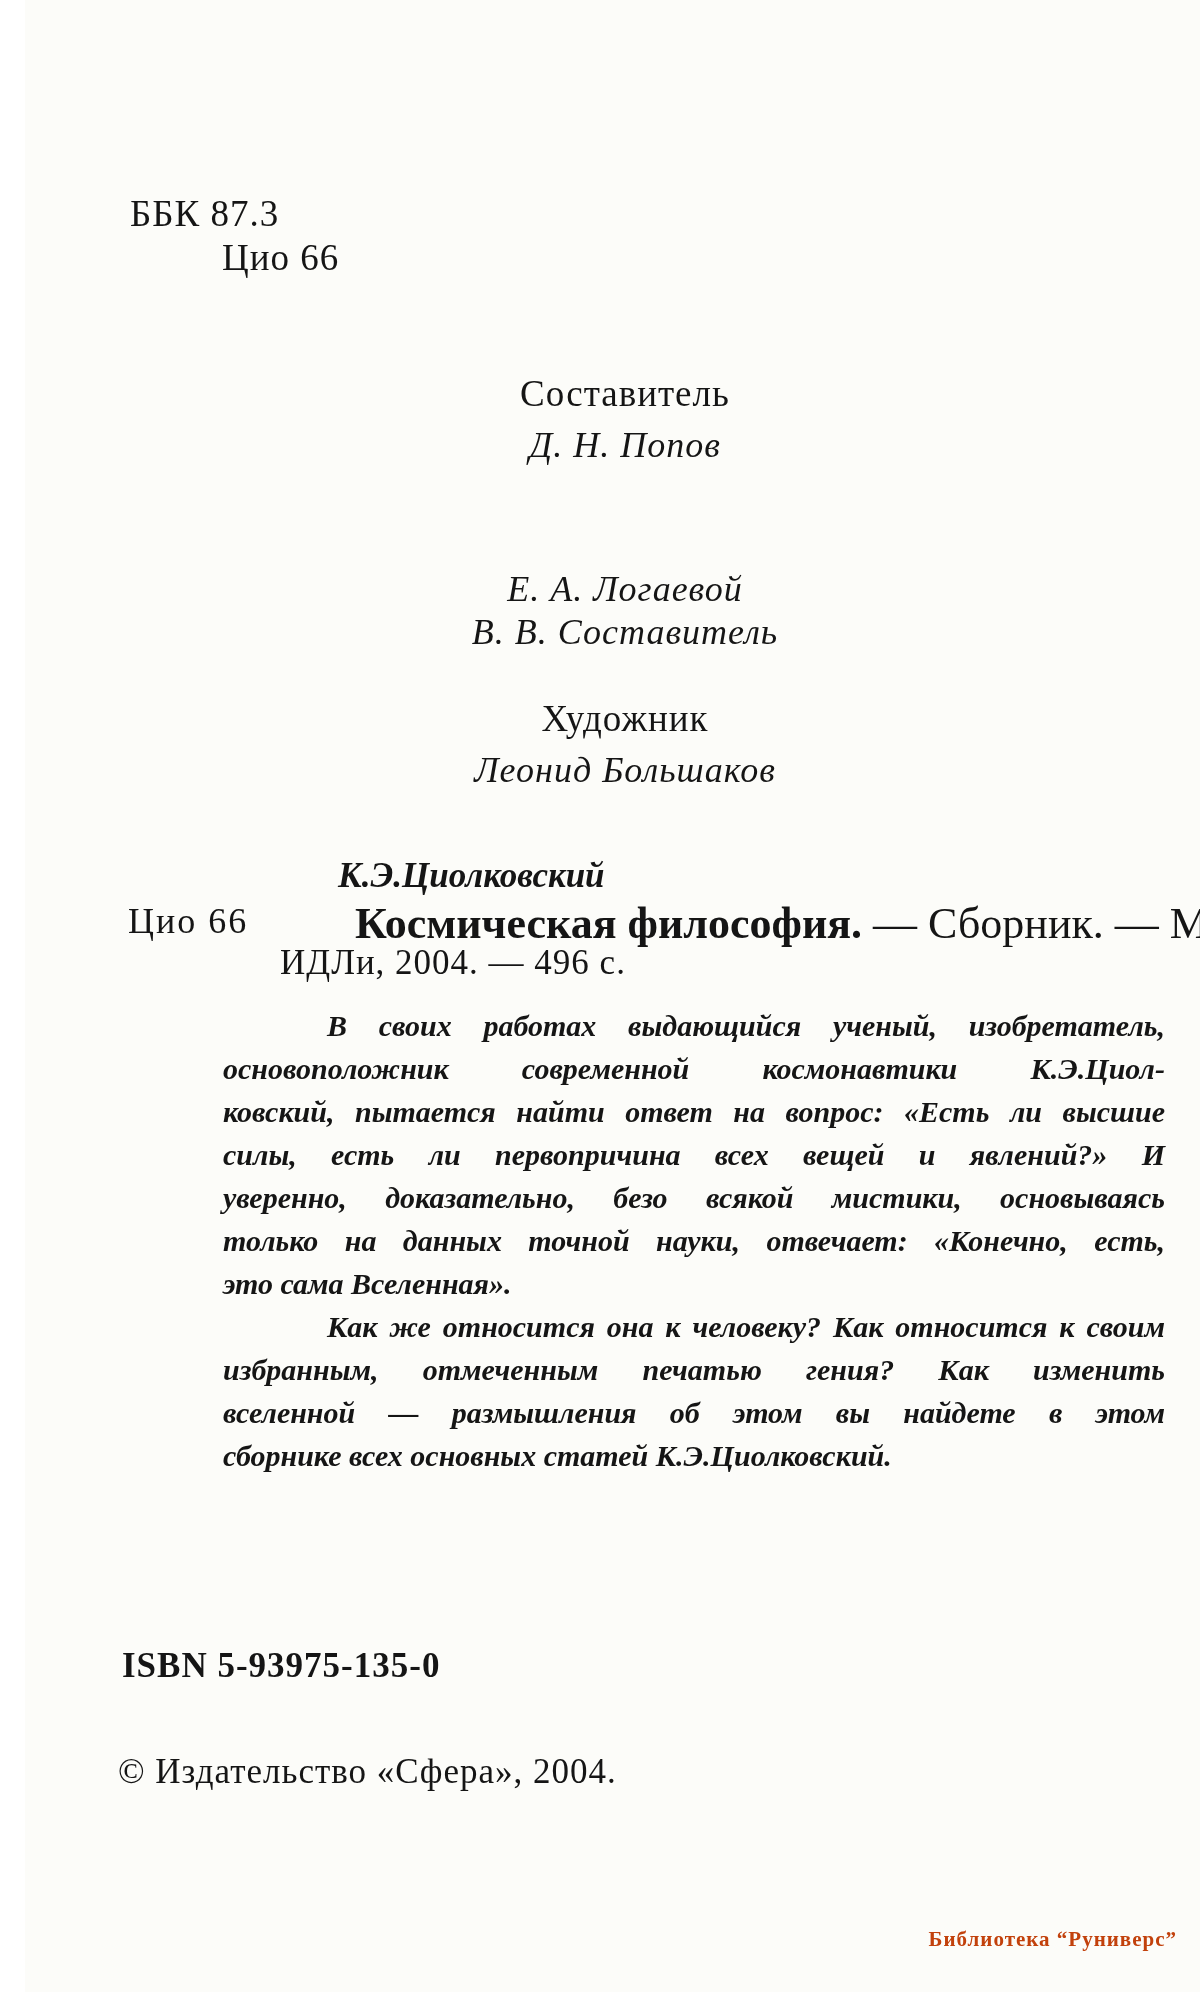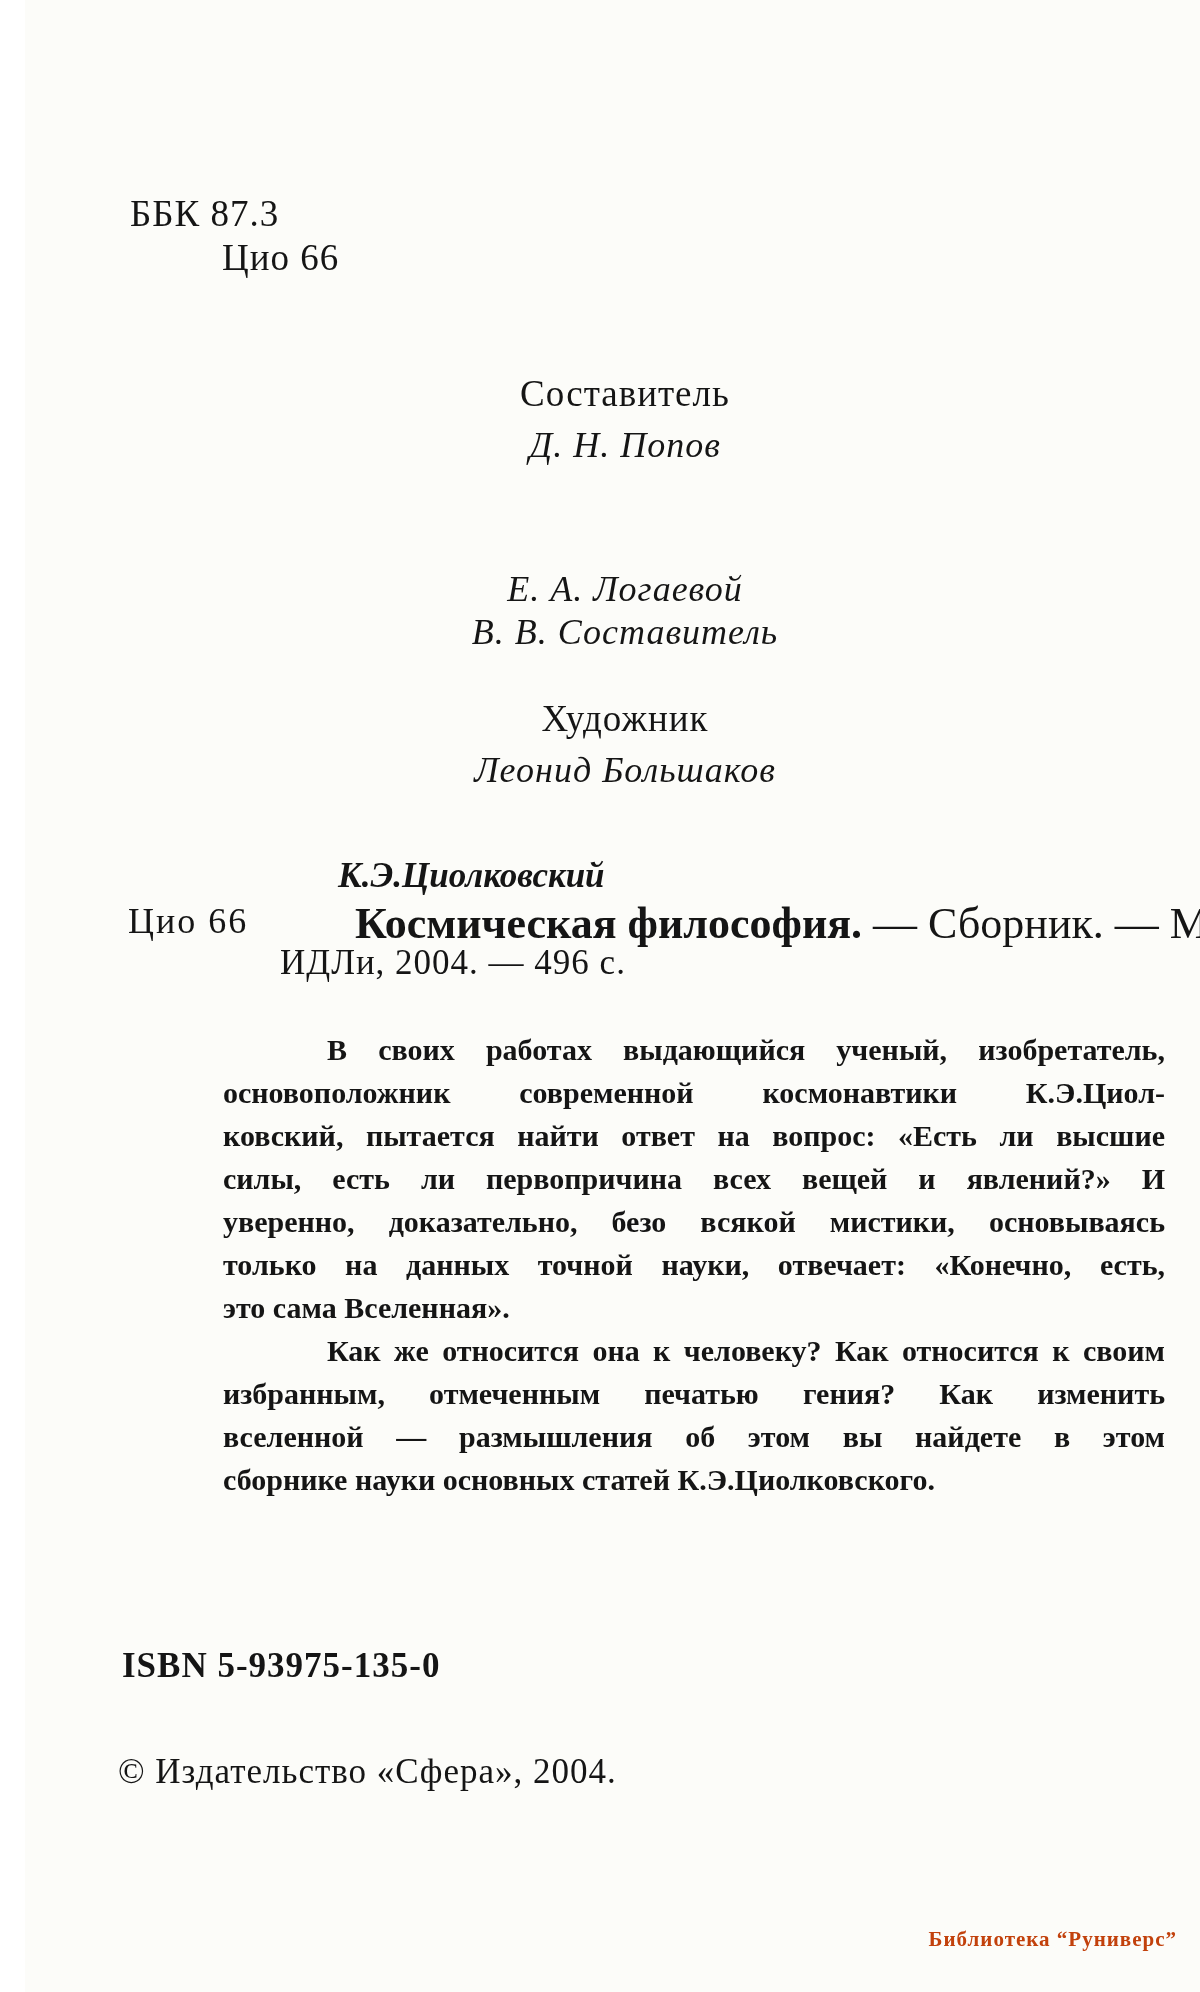--- a/index.html
+++ b/index.html
@@ -73,25 +73,26 @@
     left: 255px;
     top: 943px;
     font-size: 35px;
     letter-spacing: 1px;
     white-space: nowrap;
   }
 
   
   .annotation {
     left: 198px;
-    top: 1028px;
+    top: 1004px;
     width: 942px;
     font-size: 30px;
     font-weight: bold;
     line-height: 43px;
+    font-style: italic;
   }
   .annotation .line {
     height: 43px;
     text-align: justify;
     text-align-last: justify;
     white-space: nowrap;
   }
   .annotation .line.first { padding-left: 104px; }
   .annotation .line.last {
     text-align-last: left;
@@ -158,21 +159,21 @@
     <div class="line">основоположник современной космонавтики К.Э.Циол-</div>
     <div class="line">ковский, пытается найти ответ на вопрос: «Есть ли высшие</div>
     <div class="line">силы, есть ли первопричина всех вещей и явлений?» И</div>
     <div class="line">уверенно, доказательно, безо всякой мистики, основываясь</div>
     <div class="line">только на данных точной науки, отвечает: «Конечно, есть,</div>
     <div class="line last">это сама Вселенная».</div>
     <div class="pgap"></div>
     <div class="line first">Как же относится она к человеку? Как относится к своим</div>
     <div class="line">избранным, отмеченным печатью гения? Как изменить</div>
     <div class="line">вселенной — размышления об этом вы найдете в этом</div>
-    <div class="line last">сборнике науки основных статей К.Э.Циолковского.</div>
+    <div class="line last">сборнике всех основных статей К.Э.Циолковский.</div>
   </div>
 
   <div class="abs isbn">ISBN 5-93975-135-0</div>
 
   <div class="abs copyright">© Издательство «Сфера», 2004.</div>
 
   <div class="abs watermark">Библиотека “Руниверс”</div>
 
 </div>
 

